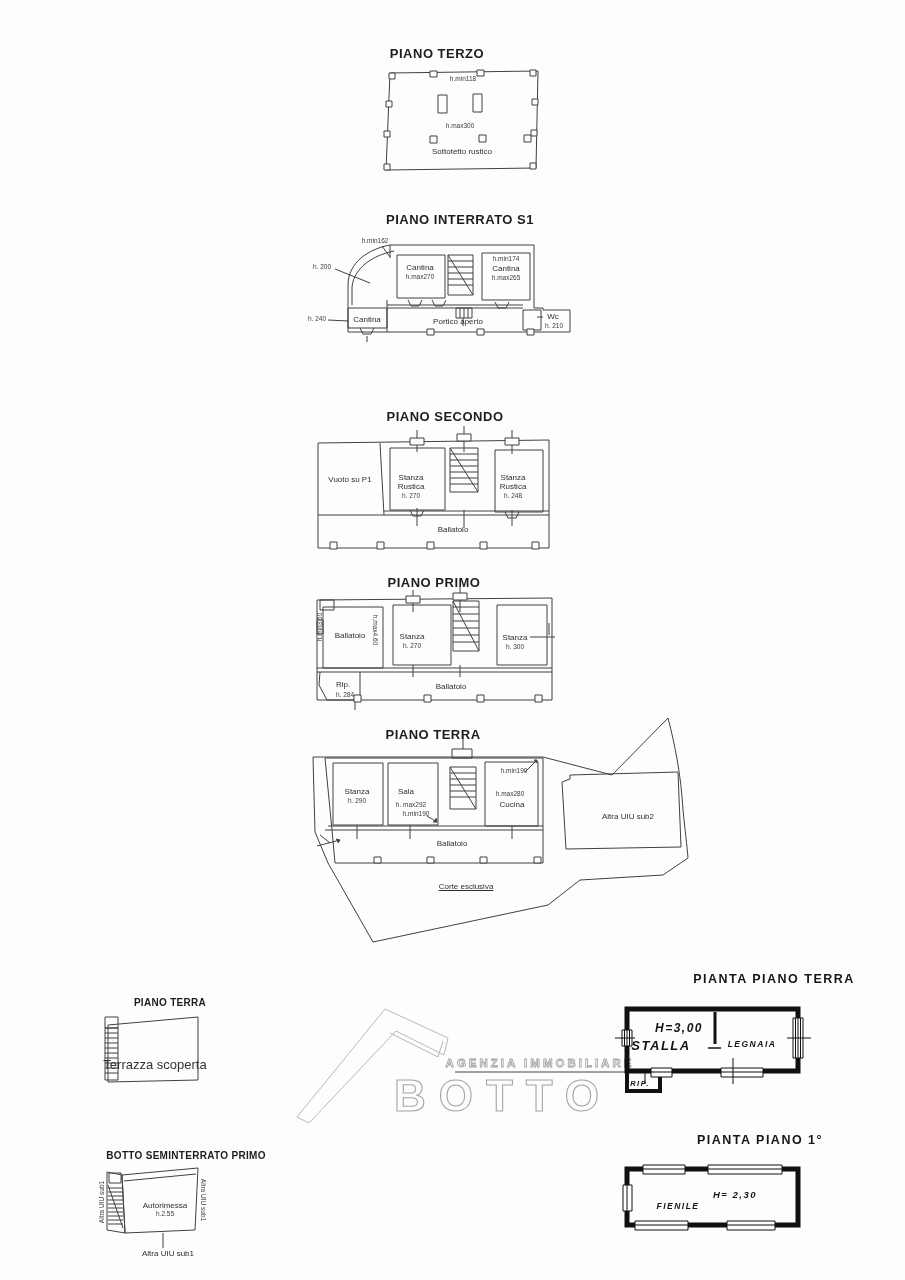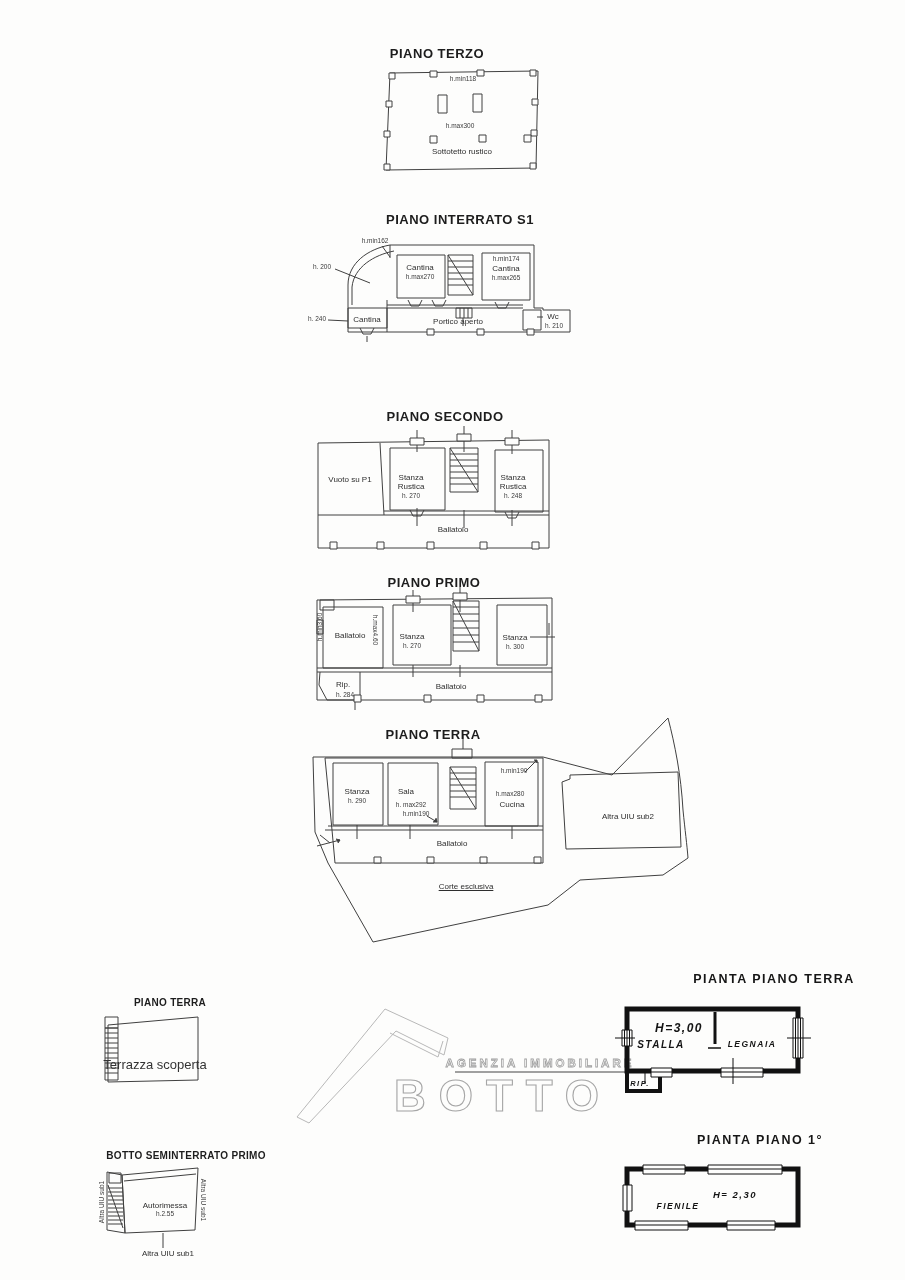--- a/index.html
+++ b/index.html
@@ -320,21 +320,21 @@
         <rect x="36" y="108" width="21" height="9" fill="#fdfdfc"></rect>
         <line x1="36" y1="112" x2="57" y2="112"></line>
         <rect x="106" y="108" width="42" height="9" fill="#fdfdfc"></rect>
         <line x1="106" y1="112" x2="148" y2="112"></line>
         <line x1="118" y1="98" x2="118" y2="124"></line>
         <line x1="30" y1="113" x2="30" y2="124"></line>
       </g>
     </svg>
     <span class="lbl hand-title" style="left:159px;top:19px;">PIANTA PIANO TERRA</span>
     <span class="lbl hand" style="left:64px;top:68px;font-size:12px;text-align:center;">H=3,00</span>
-    <span class="lbl hand" style="left:46px;top:85px;font-size:10px;">STALLA</span>
+    <span class="lbl hand" style="left:46px;top:85px;font-size:13px;">STALLA</span>
     <span class="lbl hand" style="left:137px;top:84px;font-size:8.5px;">LEGNAIA</span>
     <span class="lbl hand" style="left:25px;top:124px;font-size:7.5px;">RIP.</span>
   </div>
 
   <div class="plan" id="pianta-primo" style="left:615px;top:1125px;width:250px;height:115px;z-index:2;">
     <svg width="250" height="115" viewBox="0 0 250 115">
       <g stroke="#111" fill="none">
         <rect x="12" y="44" width="171" height="56" stroke-width="5"></rect>
       </g>
       <g stroke="#111" stroke-width="1" fill="none">

